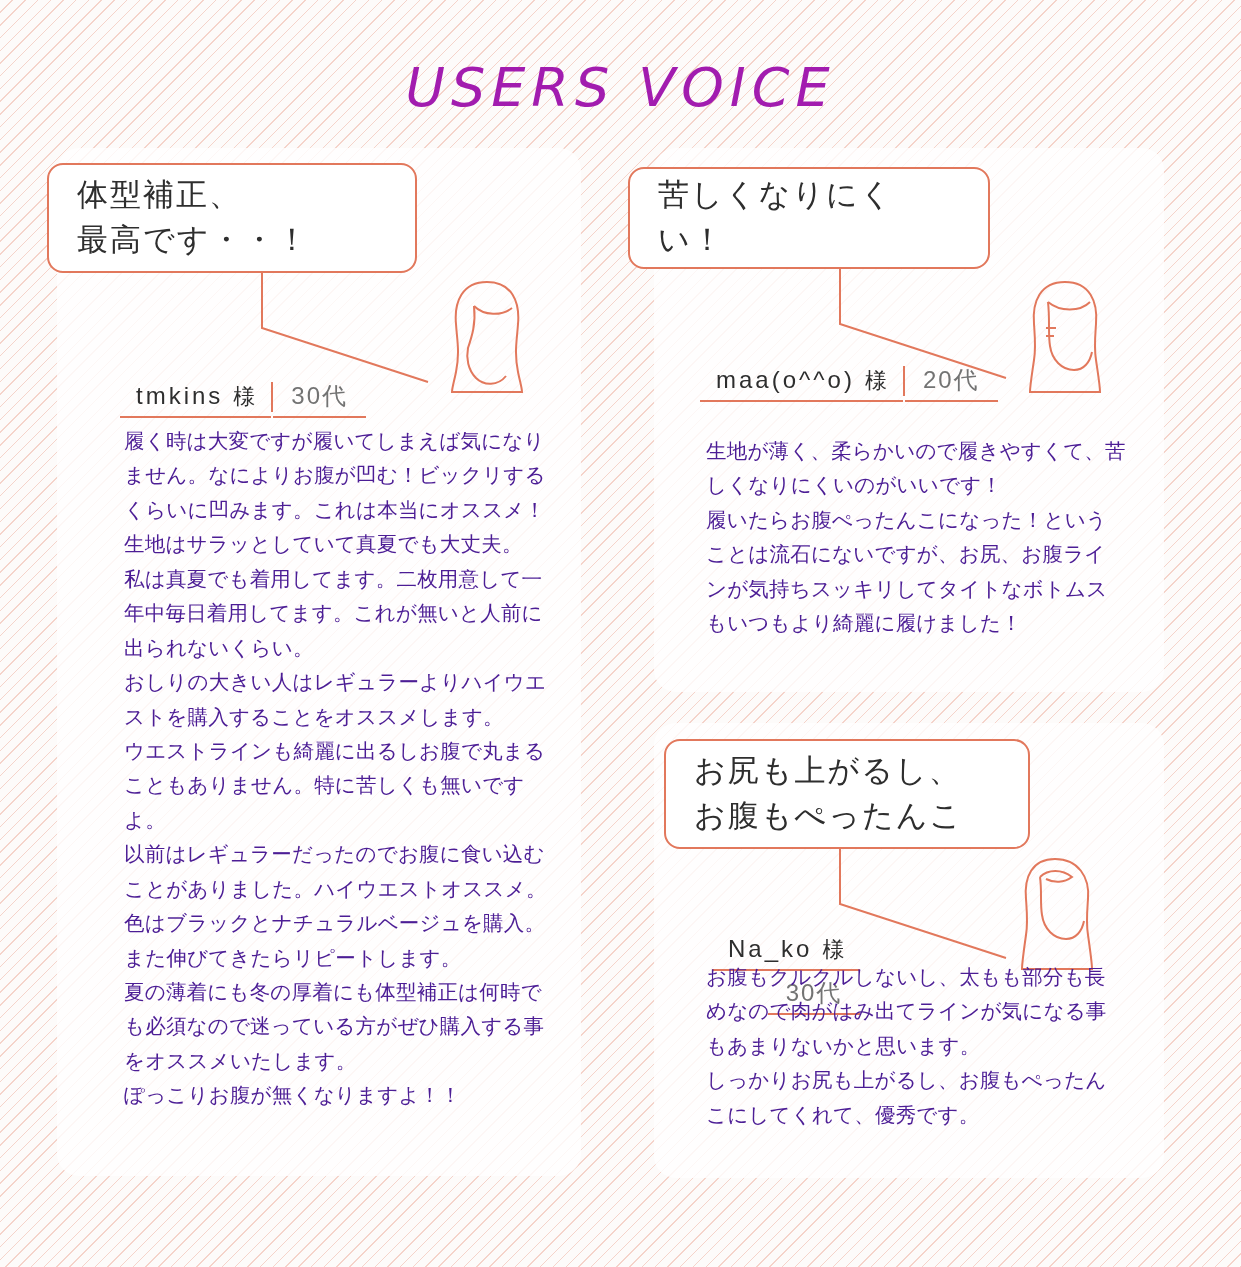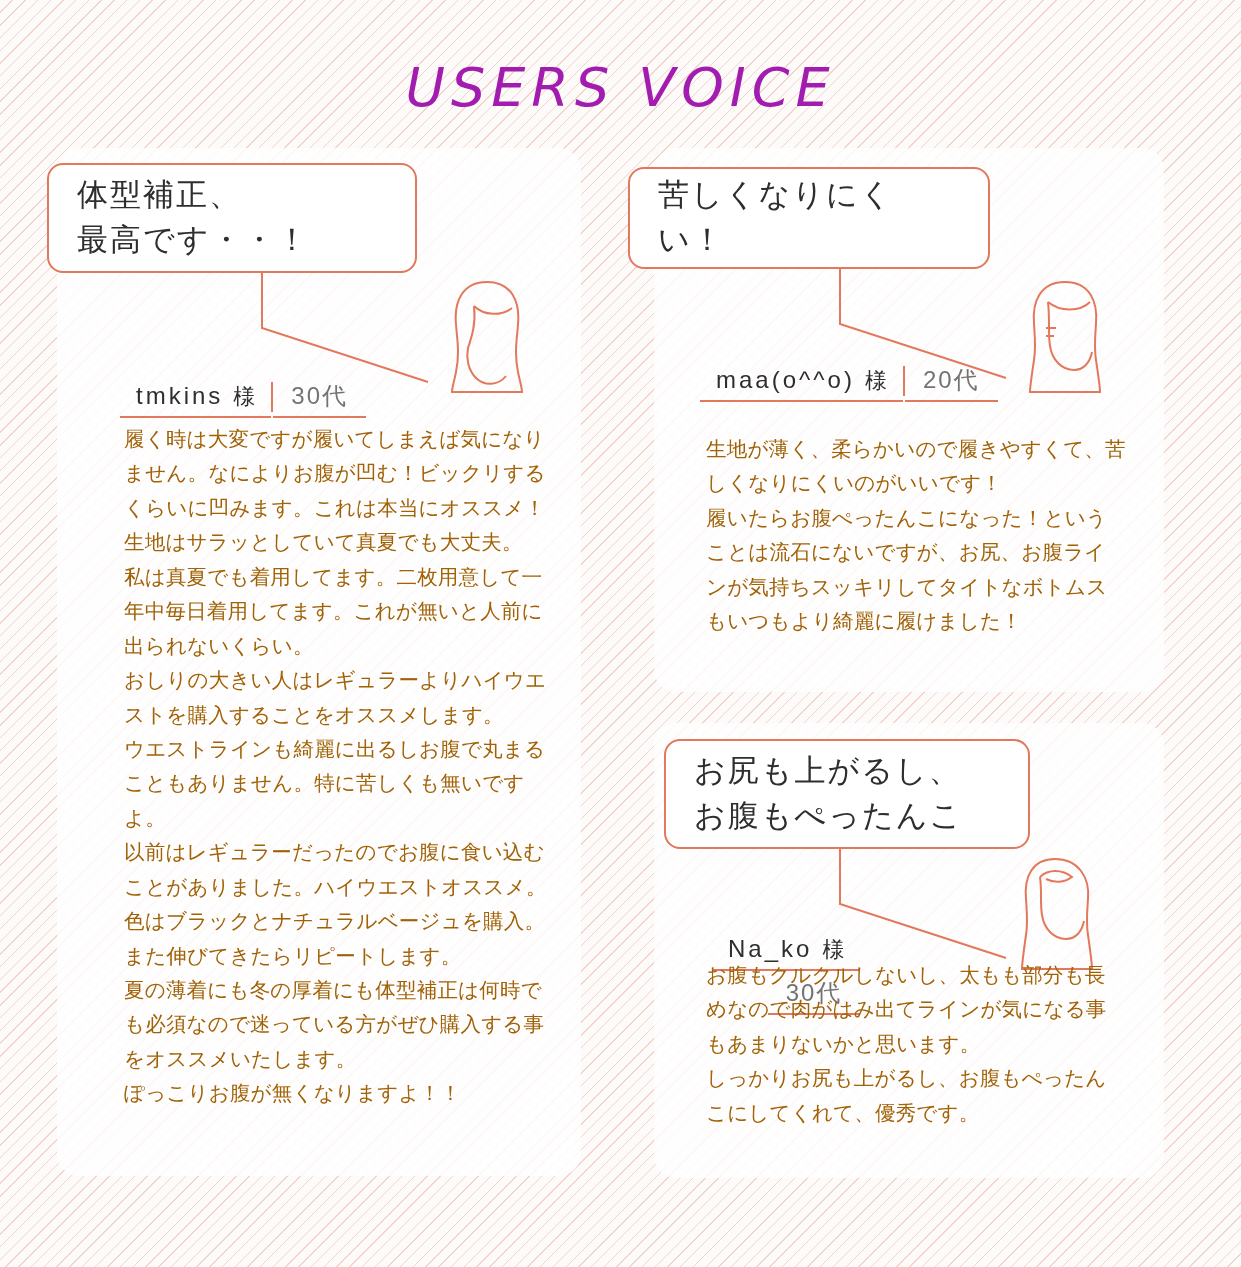--- a/index.html
+++ b/index.html
@@ -114,24 +114,24 @@
     letter-spacing: 2px;
     color: #737373;
   }
 
   #reviewer-1 { left: 120px; top: 358px; margin-top: 16px; }
   #reviewer-2 { left: 700px; top: 358px; }
   #reviewer-3 { left: 712px; top: 935px; flex-direction: column; }
 
   .body-text {
     position: absolute;
-    font-family: Liberation Mono, monospace;
+    font-family: Liberation Sans, sans-serif;
     font-size: 20.5px;
     line-height: 1.68;
-    color: #a16207;
+    color: #4c1d95;
     white-space: pre-line;
     letter-spacing: 0.2px;
   }
   #body-1 { left: 124px; top: 424px; width: 430px; }
   #body-2 { left: 706px; top: 434px; width: 420px; }
   #body-3 { left: 706px; top: 960px; width: 420px; }
 
   .avatar { position: absolute; }
   #avatar-1 { left: 432px; top: 276px; }
   #avatar-2 { left: 1010px; top: 276px; }

